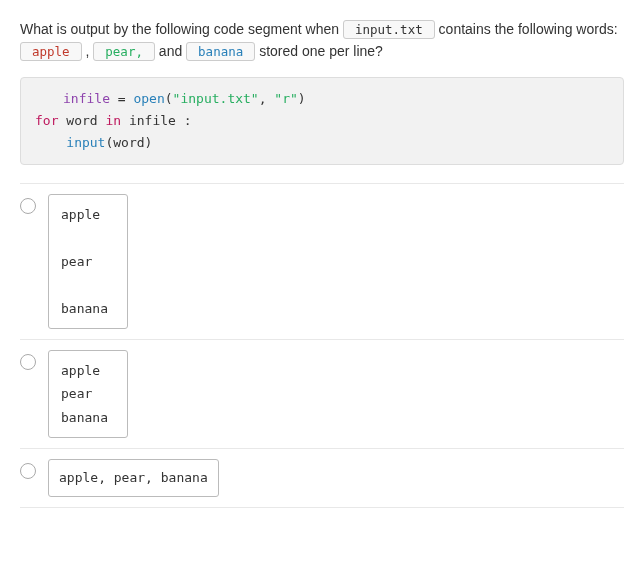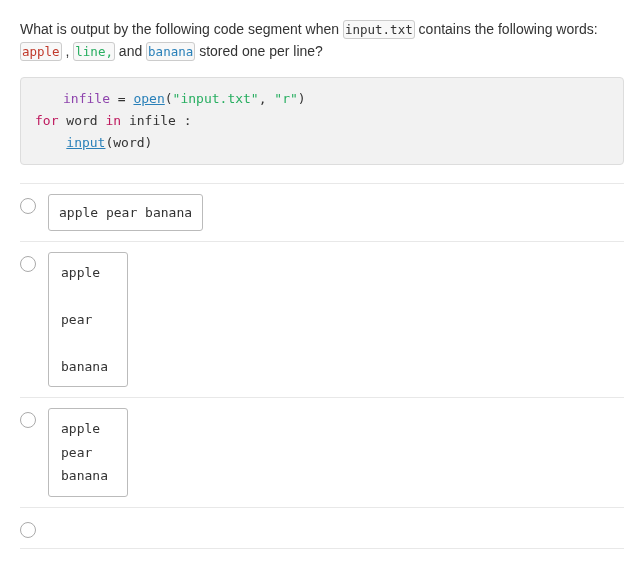--- a/index.html
+++ b/index.html
@@ -19,21 +19,21 @@
       font-size: 14px;
       color: #333;
     }
 
     .inline-code {
       font-family: monospace;
       font-size: 12.5px;
       background: #f8f8f8;
       border: 1px solid #ccc;
       border-radius: 3px;
-      padding: 1px 1px;
+      padding: 1px 11px;
       color: #333;
     }
 
     .inline-code.red { color: #c0392b; }
     .inline-code.green { color: #27ae60; }
     .inline-code.blue { color: #2980b9; }
 
     .code-block {
       background: #f2f2f2;
       border: 1px solid #ddd;
@@ -41,21 +41,21 @@
       padding: 10px 14px;
       font-family: monospace;
       font-size: 13px;
       line-height: 1.7;
       color: #333;
       margin-bottom: 18px;
     }
 
     .code-block .kw { color: #be185d; }
     .code-block .str { color: #27ae60; }
-    .code-block .fn { color: #2980b9; text-decoration: underline; }
+    .code-block .fn { color: #2980b9; }
     .code-block .var { color: #8e44ad; margin-left: 28px; }
 
     .option-row {
       display: flex;
       align-items: flex-start;
       margin-bottom: 0;
       padding: 10px 0;
       border-top: 1px solid #e8e8e8;
     }
 
@@ -96,38 +96,32 @@
   </style>
 </head>
 <body>
 
 <div>
   <p class="question-text">
     What is output by the following code segment when
     <span class="inline-code">input.txt</span>
     contains the following words:
     <span class="inline-code red">apple</span> ,
-    <span class="inline-code green">line,</span>
+    <span class="inline-code green">pear,</span>
     and
     <span class="inline-code blue">banana</span>
     stored one per line?
   </p>
 
   <div class="code-block">
     <span class="var">infile</span> = <span class="fn">open</span>(<span class="str">"input.txt"</span>, <span class="str">"r"</span>)<br>
     <span class="kw">for</span> word <span class="kw">in</span> infile :<br>
     &nbsp;&nbsp;&nbsp;&nbsp;<span class="fn">input</span>(word)
   </div>
 
-  <div class="option-row">
-    <div class="radio-btn"></div>
-    <div class="answer-box">
-      <span class="line">apple pear banana</span>
-    </div>
-  </div>
 
   <div class="option-row">
     <div class="radio-btn"></div>
     <div class="answer-box multiline">
       <span class="line">apple</span>
       <span class="line">&nbsp;</span>
       <span class="line">pear</span>
       <span class="line">&nbsp;</span>
       <span class="line">banana</span>
     </div>
@@ -137,15 +131,18 @@
     <div class="radio-btn"></div>
     <div class="answer-box multiline">
       <span class="line">apple</span>
       <span class="line">pear</span>
       <span class="line">banana</span>
     </div>
   </div>
 
   <div class="option-row">
     <div class="radio-btn"></div>
+    <div class="answer-box">
+      <span class="line">apple, pear, banana</span>
+    </div>
   </div>
 
 </div>
 
 </body></html>

